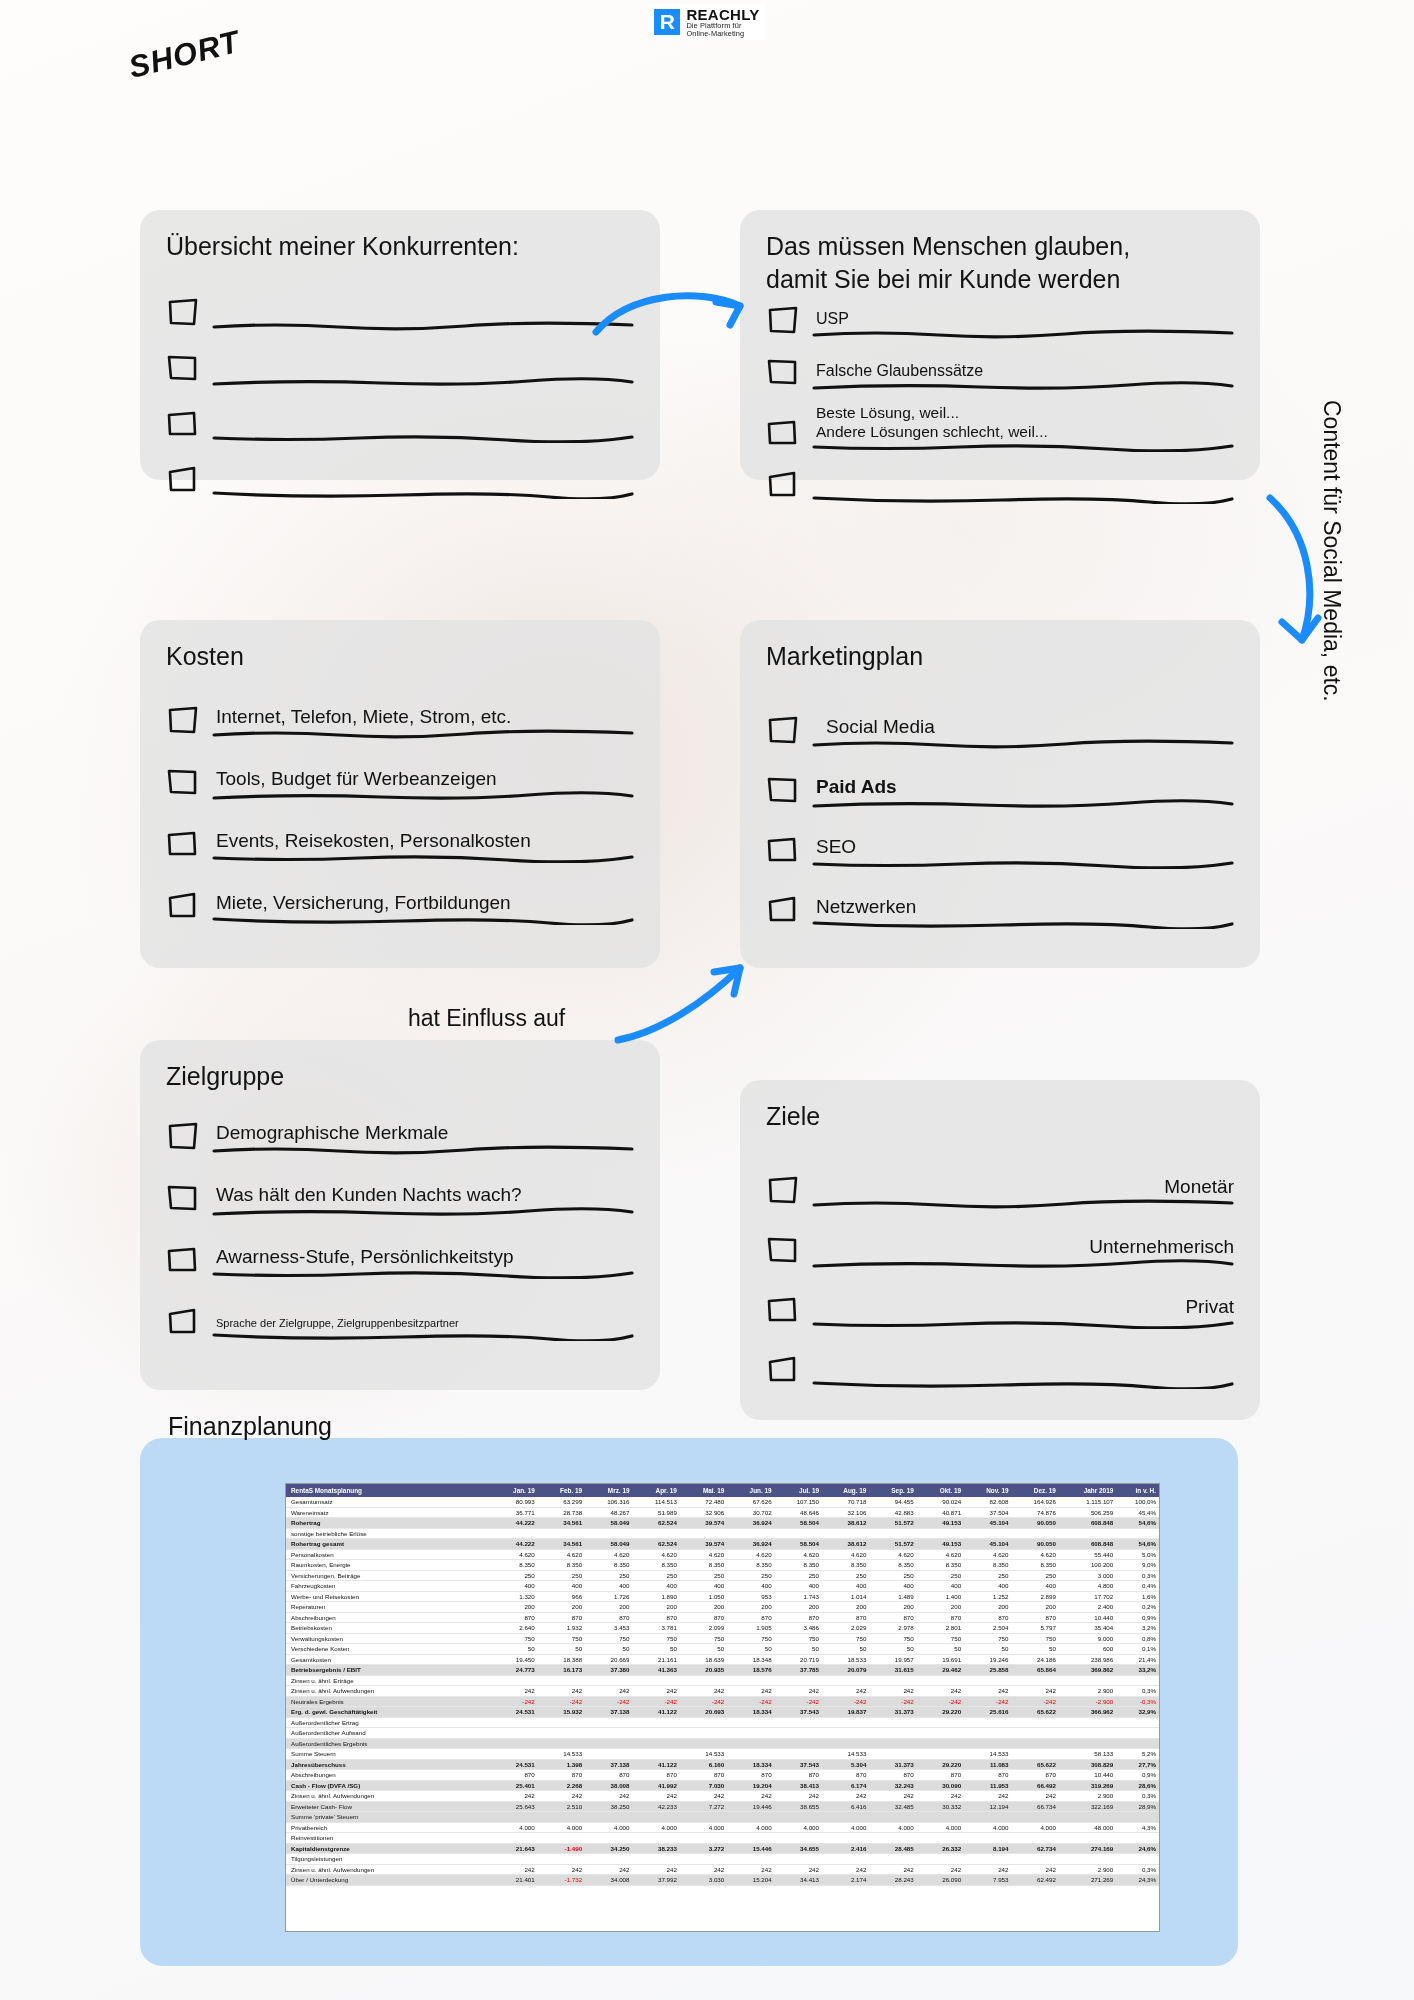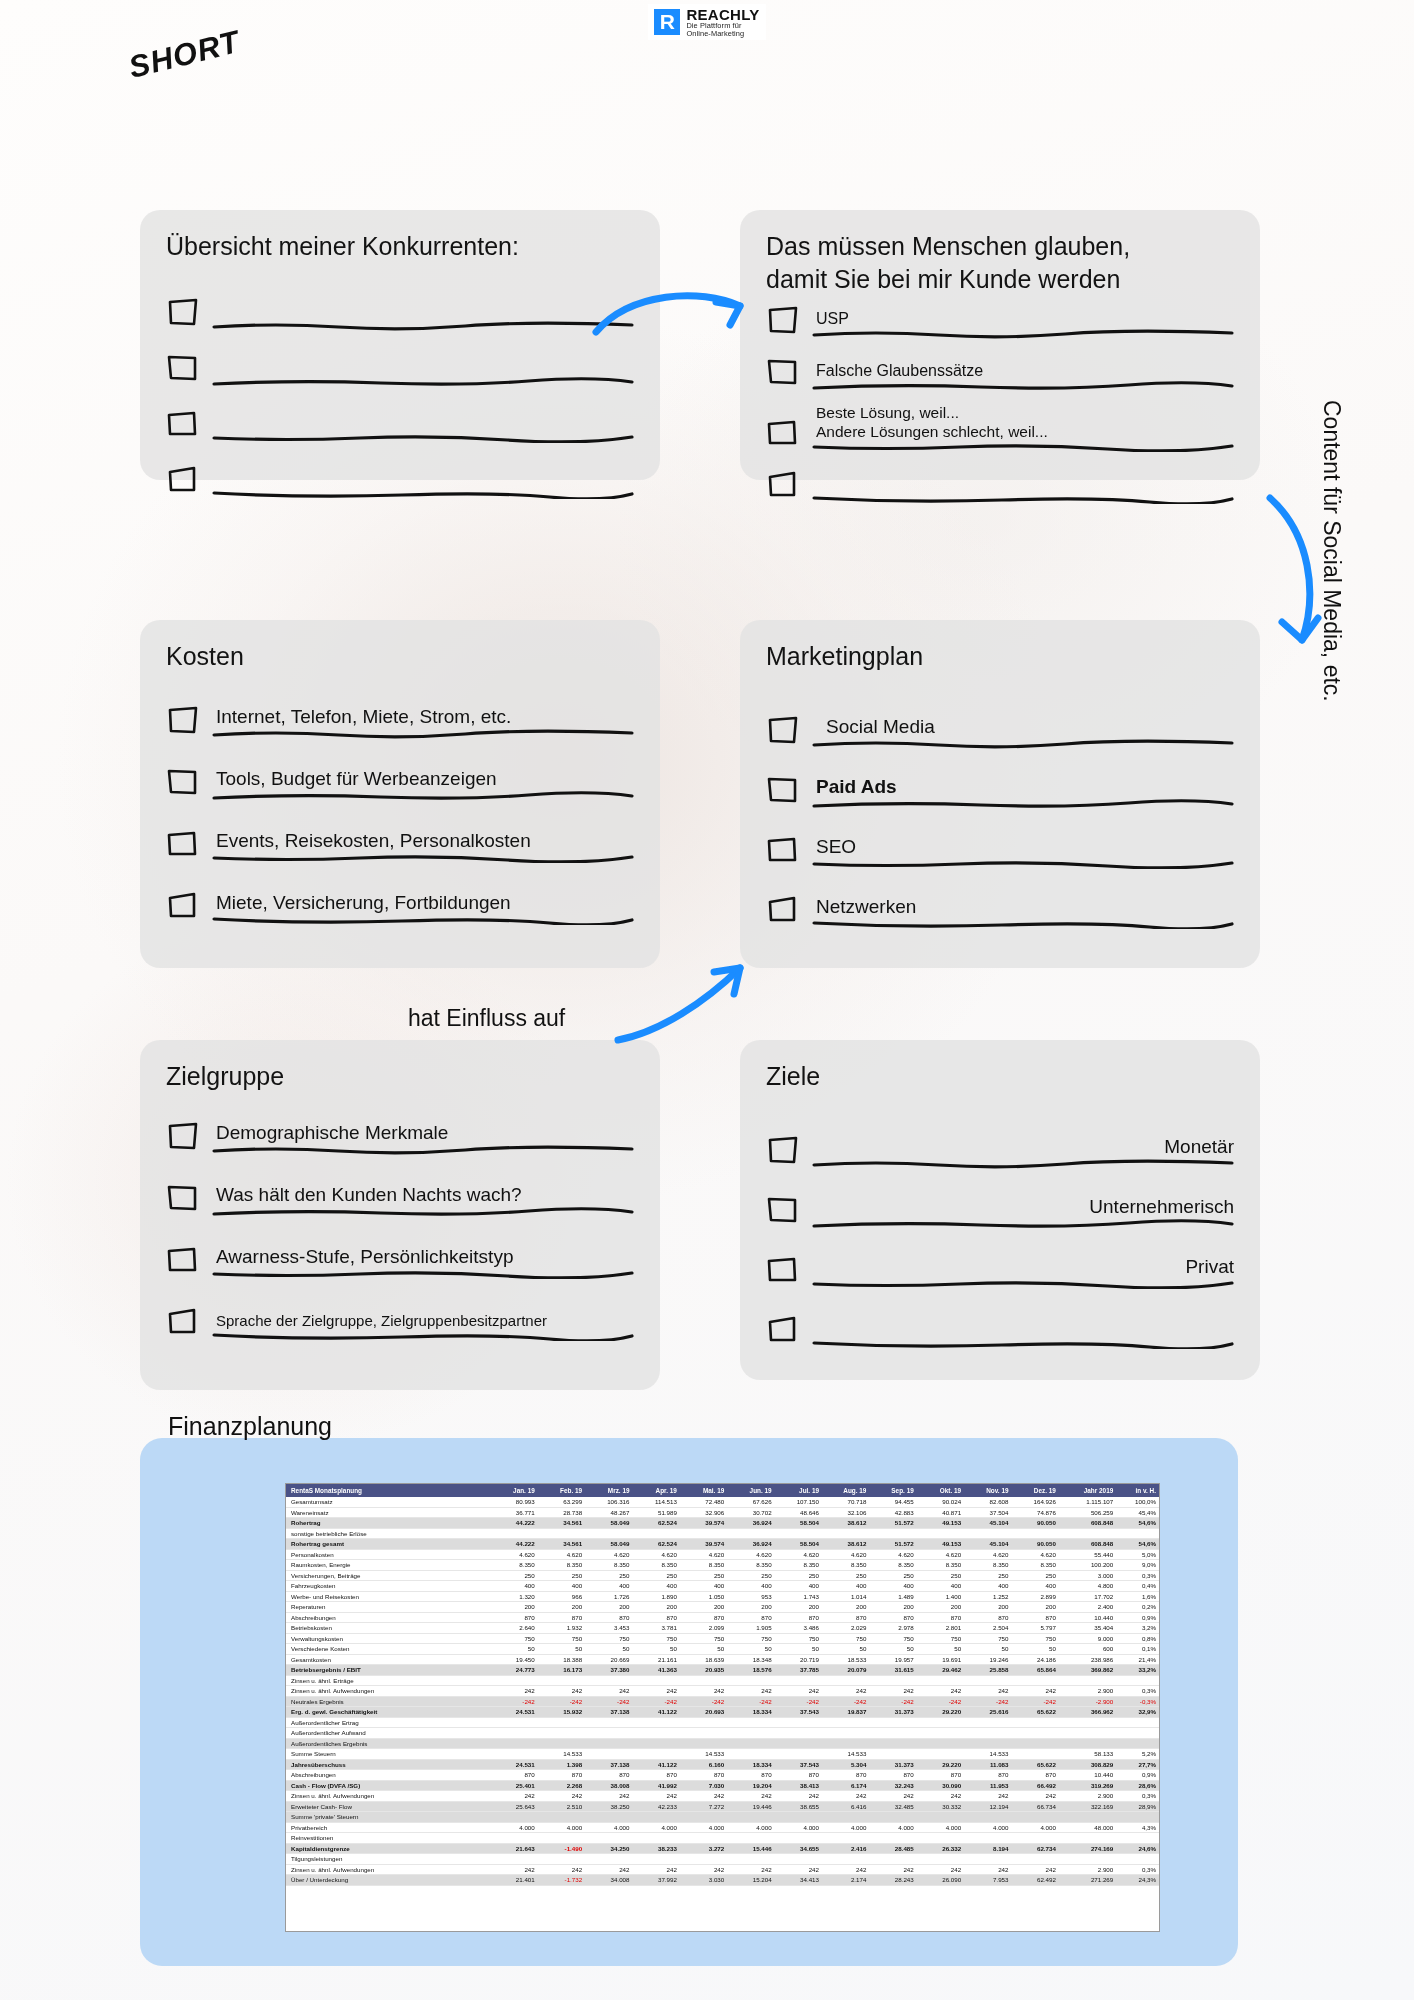--- a/index.html
+++ b/index.html
@@ -415,30 +415,30 @@
             </svg>
         </div>
       </div>
       <div class="row">
         <div class="chk">
           <svg width="34" height="34" viewBox="0 0 34 34">
               <path d="M4 9 L28 5 L28 27 L5 27 Z" fill="none" stroke="#111" stroke-width="2.6" stroke-linejoin="round"></path>
             </svg>
         </div>
         <div class="line-col">
-          <div class="row-label" style="font-size:15px;">Sprache der Zielgruppe, Zielgruppenbesitzpartner</div>
+          <div class="row-label" style="font-size:11px;">Sprache der Zielgruppe, Zielgruppenbesitzpartner</div>
           <svg class="rule" viewBox="0 0 400 10" preserveAspectRatio="none">
               <path d="M2 4 Q 90 9 180 6 T 320 8 T 398 5"></path>
             </svg>
         </div>
       </div>
     </div>
   </div>
 
-  <div class="card" style="left:740px; top:1040px; width:520px; height:340px;">
+  <div class="card" style="left:740px; top:1080px; width:520px; height:340px;">
     <div class="card-title">Ziele</div>
     <div class="rows" style="margin-top:36px;text-align:right;">
       <div class="row" style="margin-bottom:20px;">
         <div class="chk">
           <svg width="34" height="34" viewBox="0 0 34 34">
               <path d="M4 7 L30 5 L28 29 L5 28 Z" fill="none" stroke="#111" stroke-width="2.6" stroke-linejoin="round"></path>
             </svg>
         </div>
         <div class="line-col">
           <div class="row-label" style="padding-left:14px;">Monetär</div>

